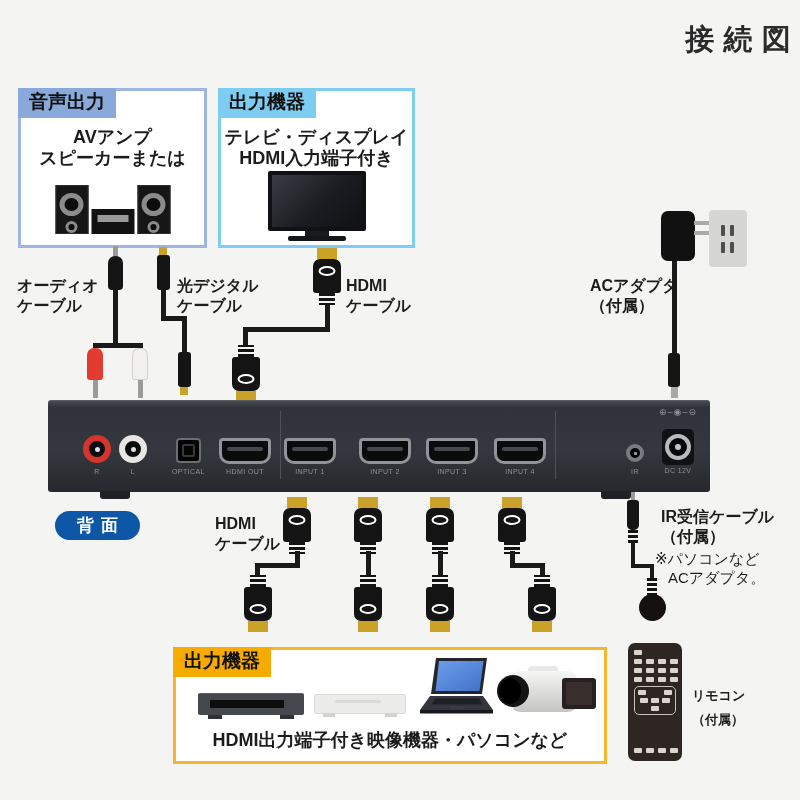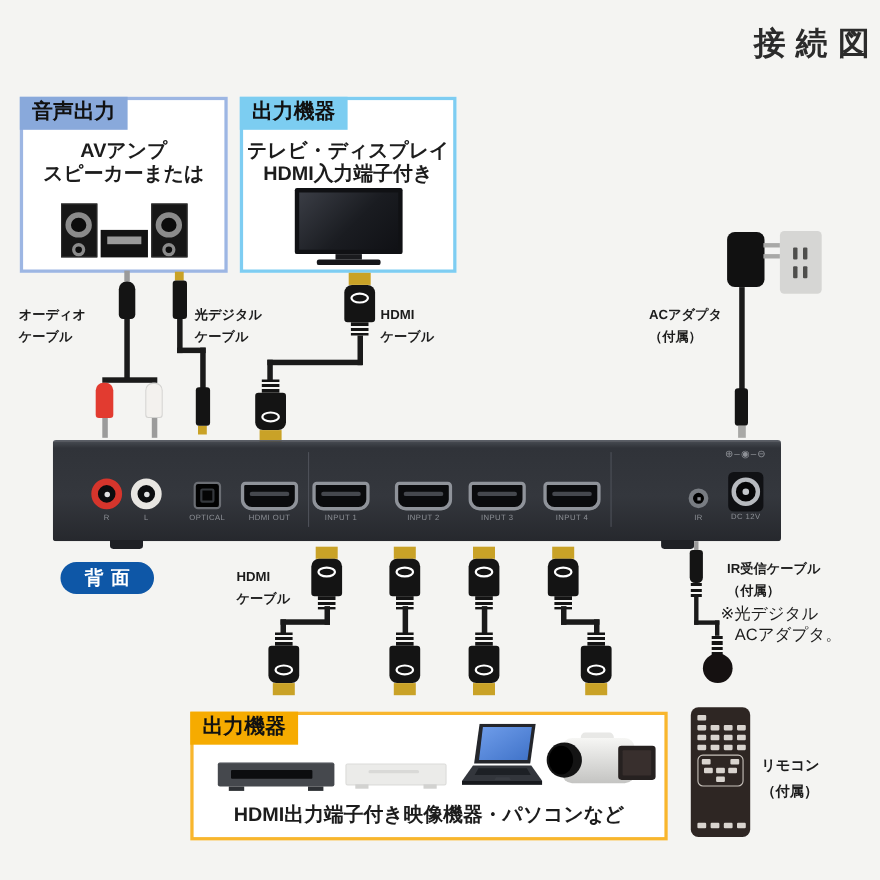--- a/index.html
+++ b/index.html
@@ -54,21 +54,21 @@
   .mini-pin{width:5px;height:10px;background:#9b9b9b;}
   .mini-body{width:15px;height:34px;background:#141414;border-radius:7px 7px 4px 4px;}
   .opt-tip{width:8px;height:8px;background:#c9a227;}
   .opt-body{width:13px;height:35px;background:#141414;border-radius:3px;}
   .ir-tip{width:4px;height:8px;background:#9b9b9b;}
   .ir-body{width:12px;height:30px;background:#141414;border-radius:3px 3px 5px 5px;}
   .ir-ribs{width:10px;height:14px;background:repeating-linear-gradient(to bottom,#141414 0 3px,#f4f4f2 3px 5px);}
   .ir-ball{position:absolute;width:27px;height:27px;border-radius:50%;background:#151111;}
 
   
-  .flabel{position:absolute;font-size:12px;font-weight:700;color:#1c1c1c;line-height:20px;white-space:nowrap;}
+  .flabel{position:absolute;font-size:16px;font-weight:700;color:#1c1c1c;line-height:20px;white-space:nowrap;}
   .fnote{position:absolute;font-size:15px;font-weight:500;color:#1c1c1c;line-height:19px;white-space:nowrap;}
 
   
   .adapter{position:absolute;left:661px;top:211px;width:34px;height:50px;background:#111;border-radius:7px;}
   .prong{position:absolute;width:15px;height:4px;background:#a9a9a7;}
   .outlet{position:absolute;left:709px;top:210px;width:38px;height:57px;background:#d6d6d4;border-radius:4px;}
   .slot{position:absolute;width:4px;height:11px;background:#4e4e4c;border-radius:1px;}
   .dc-plug-body{position:absolute;left:668px;top:353px;width:12px;height:34px;background:#141414;border-radius:3px;}
   .dc-plug-tip{position:absolute;left:670.5px;top:387px;width:7px;height:11px;background:#a8a8a6;}
 
@@ -348,21 +348,21 @@
   <div class="ln" style="left:631px;top:541px;width:4px;height:27px;"></div>
   <div class="ln" style="left:631px;top:564px;width:23px;height:4px;"></div>
   <div class="ln" style="left:650px;top:564px;width:4px;height:16px;"></div>
   <div class="ir-ribs" style="position:absolute;left:647px;top:578px;height:18px;"></div>
   <div class="ir-ball" style="left:639px;top:594px;"></div>
   <div class="flabel" style="left:661px;top:507px;">
     <div>IR受信ケーブル</div>
     <div>（付属）</div>
   </div>
   <div class="fnote" style="left:655px;top:549px;">
-    <div>※光デジタル</div>
+    <div>※パソコンなど</div>
     <div style="padding-left:13px;">ACアダプタ。</div>
   </div>
 
   <div class="tbox box-input">
     <div class="box-label">出力機器</div>
     <div class="bd" style="left:22px;top:43px;">
       <div class="bd-slot"></div>
       <div class="bd-foot" style="left:10px;"></div>
       <div class="bd-foot" style="right:10px;"></div>
     </div>

